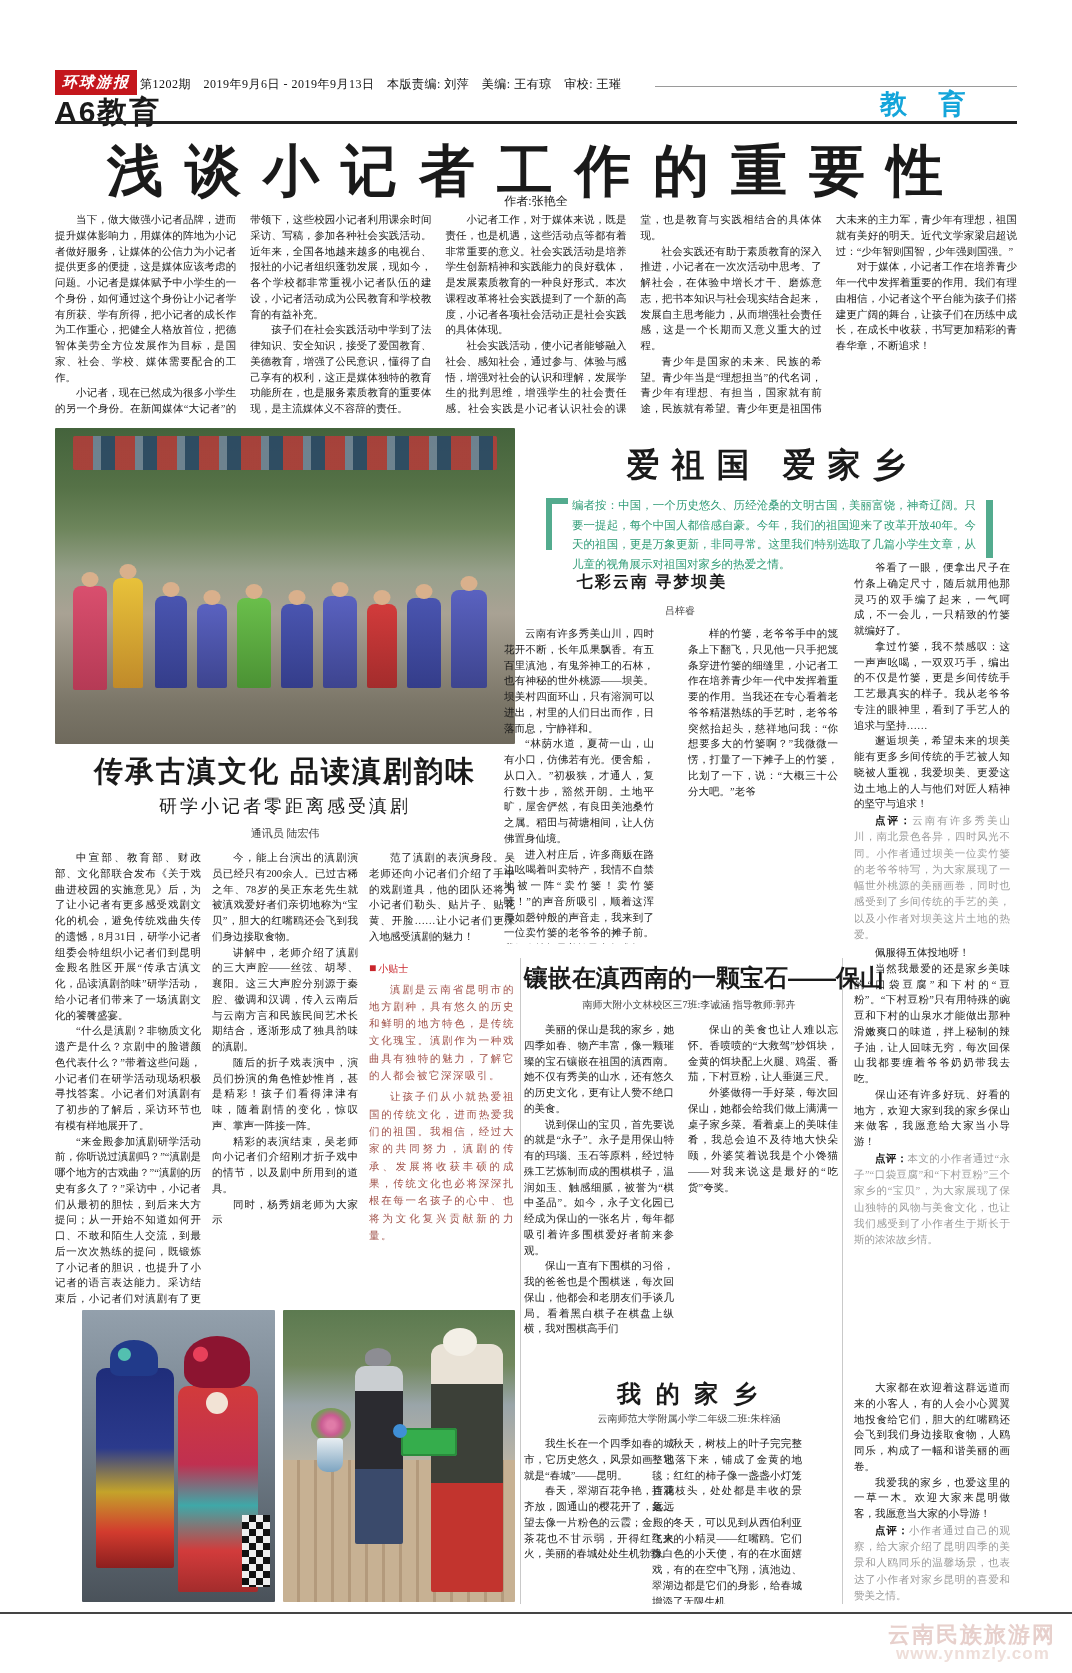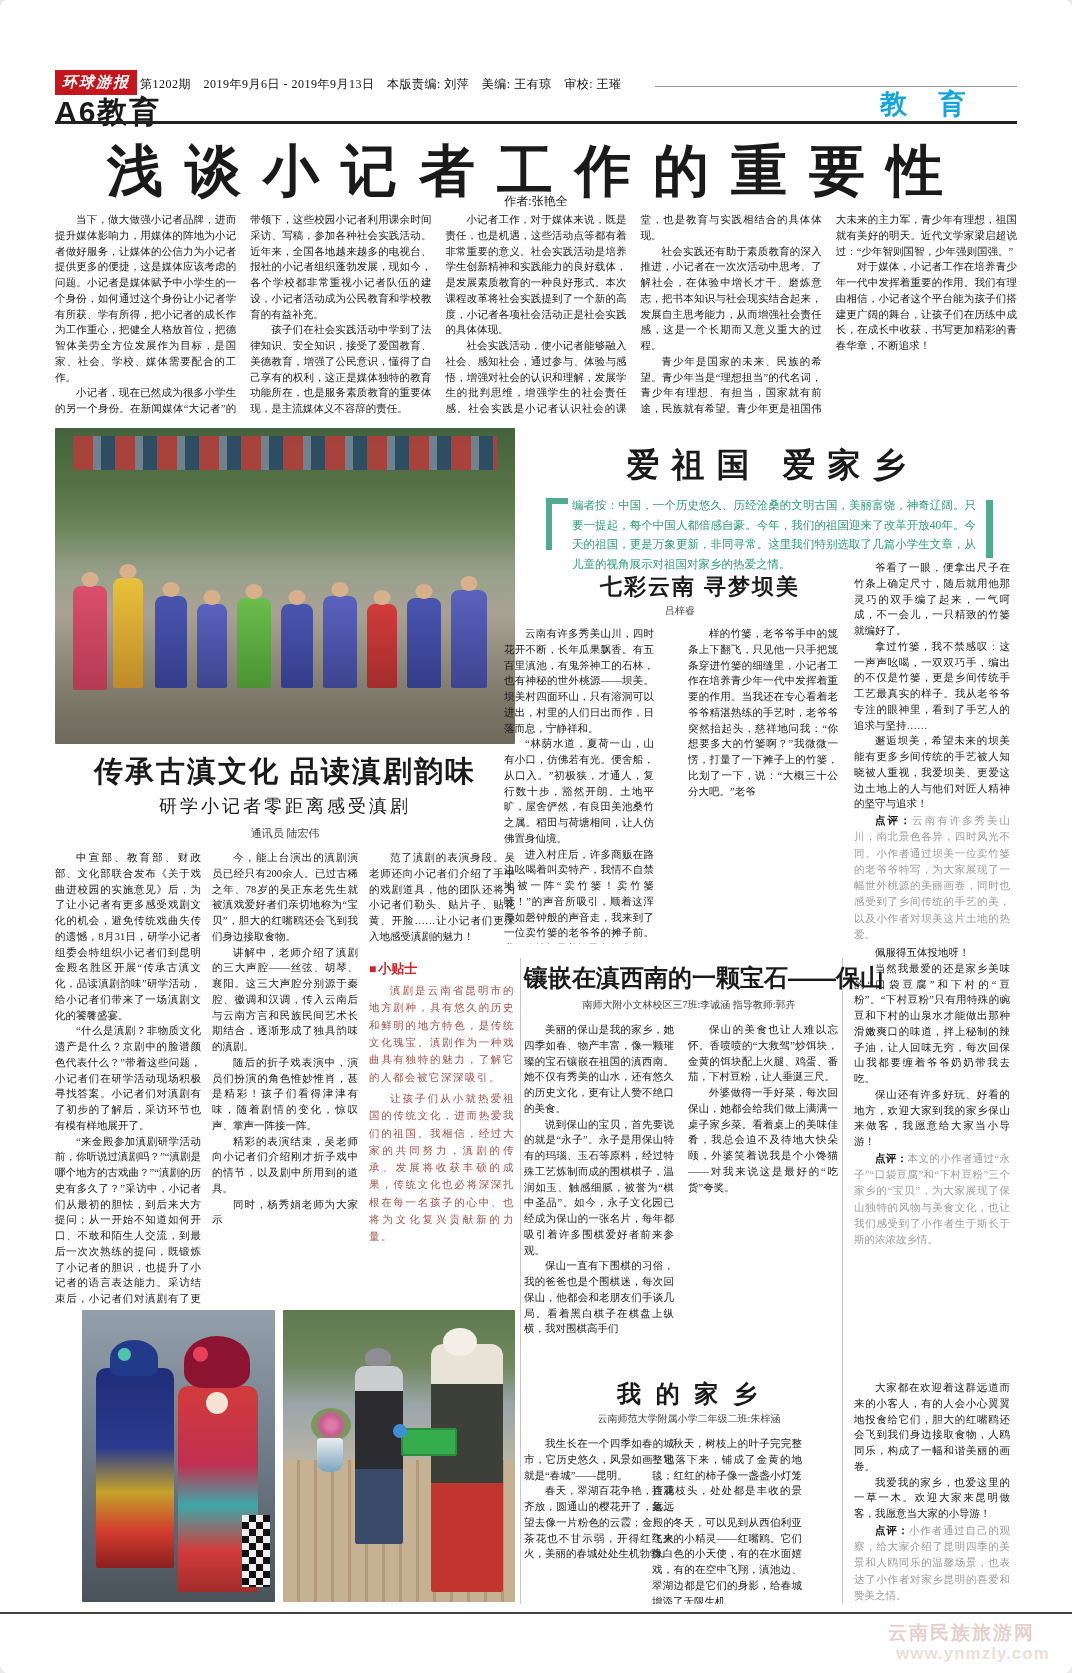--- a/index.html
+++ b/index.html
@@ -1,17 +1,17 @@
 <!DOCTYPE html>
 <html><head>
 <meta charset="utf-8">
 <style>
   html,body{margin:0;padding:0;background:#e8e8e8;}
   .page{position:relative;width:1072px;height:1673px;background:#ffffff;margin:0 auto;
-        font-family:"Liberation Serif","DejaVu Serif",serif;color:#1a1a1a;overflow:hidden;border-radius:8px;}
+        font-family:"Liberation Serif","DejaVu Serif",serif;color:#1a1a1a;overflow:hidden;}
   .abs{position:absolute;}
   
   .logo{background:#c4161c;color:#fff;font-family:"Liberation Sans",sans-serif;
         font-weight:bold;font-size:15px;padding:3px 7px;letter-spacing:2px;font-style:italic;}
   .issueline{font-size:12px;font-weight:normal;color:#111;letter-spacing:.5px;white-space:nowrap;}
   .pagecode{font-family:"Liberation Sans",sans-serif;font-size:30px;font-weight:bold;letter-spacing:2px;}
   .secright{font-family:"Liberation Sans",sans-serif;font-size:27px;font-weight:900;
             color:#14a5da;letter-spacing:12px;}
   .hrule{background:#222;}
   .grule{background:#9a9a9a;}
@@ -23,21 +23,21 @@
   .sub{font-family:"Liberation Sans",sans-serif;text-align:center;letter-spacing:3px;}
   .byline{font-size:11px;text-align:center;color:#444;}
   
   .flowcols{column-count:5;column-gap:14px;font-size:10.5px;line-height:1.5;
             text-align:justify;overflow:hidden;}
   .flowcols p,.col p{margin:0;text-indent:2em;}
   .col{font-size:10.5px;line-height:1.5;text-align:justify;overflow:hidden;}
   .comment{margin-top:10px;color:#9b9b9b;font-size:10.5px;line-height:1.55;text-align:justify;}
   .comment b{color:#111;font-family:"Liberation Sans",sans-serif;}
   .tipbox{margin-top:14px;}
-  .tiplabel{color:#c9252b;font-family:"Liberation Sans",sans-serif;font-weight:bold;font-size:13px;}
+  .tiplabel{color:#c9252b;font-family:"Liberation Sans",sans-serif;font-weight:normal;font-size:10px;}
   .tipbullet{color:#c9252b;font-size:12px;margin-right:2px;}
   .tiptext p{color:#a0524a;letter-spacing:1.5px;line-height:1.65;margin:4px 0 0 0;text-indent:2em;}
   
   .themehead{font-family:"Liberation Sans",sans-serif;font-weight:900;font-size:33px;
              letter-spacing:12px;text-align:center;white-space:nowrap;}
   .ednote{color:#2e9b76;font-size:11.5px;line-height:1.7;text-align:justify;}
   .bracketL{border-left:6px solid #53ab8e;border-top:6px solid #53ab8e;width:16px;height:46px;}
   .bracketR{background:#53ab8e;width:7px;height:58px;}
   .vrule{background:#c9c9c9;width:1px;}
   
@@ -47,21 +47,21 @@
   .ph1banner{position:absolute;left:18px;top:8px;width:424px;height:34px;background:
      repeating-linear-gradient(90deg,rgba(210,60,48,.8) 0 20px,rgba(245,245,245,.35) 20px 28px,rgba(0,0,0,0) 28px 42px),
      #2c4a66;opacity:.9;border-radius:2px;}
   .fig{position:absolute;border-radius:8px 8px 2px 2px;}
   .fig::before{content:"";position:absolute;top:-14px;left:50%;transform:translateX(-50%);
        width:17px;height:15px;border-radius:50%;background:#d9b08c;}
   .ph2{background:linear-gradient(180deg,#93a0ac 0,#76838f 40%,#606b75 70%,#4a525a 100%);}
   .ph3top{background:linear-gradient(180deg,#5c7a50 0,#72885e 55px,#9aa5a9 95px,#b9b4a6 150px);}
   .ph3deck{background:repeating-linear-gradient(90deg,#c7b193 0 14px,#b39a7c 14px 17px);}
   
-  .wm1{color:#e7d0cc;font-family:"Liberation Sans",sans-serif;font-weight:900;font-size:19px;letter-spacing:2px;}
+  .wm1{color:#e7d0cc;font-family:"Liberation Sans",sans-serif;font-weight:900;font-size:22px;letter-spacing:2px;}
   .wm2{color:#eeded9;font-family:"Liberation Sans",sans-serif;font-weight:900;font-size:17px;letter-spacing:1px;}
 </style>
 </head>
 <body>
 
 <div class="page">
 
   <div class="abs logo" style="left:55px;top:70px;">环球游报</div>
   <div class="abs issueline" style="left:140px;top:76px;">第1202期　2019年9月6日 - 2019年9月13日　本版责编: 刘萍　美编: 王有琼　审校: 王璀</div>
   <div class="abs pagecode" style="left:55px;top:92px;">A6教育</div>
@@ -150,21 +150,21 @@
   </div>
 
   <div class="abs themehead" style="left:524px;top:443px;width:496px;">爱祖国  爱家乡</div>
   <div class="abs bracketL" style="left:546px;top:498px;"></div>
   <div class="abs ednote" style="left:572px;top:496px;width:404px;">编者按：中国，一个历史悠久、历经沧桑的文明古国，美丽富饶，神奇辽阔。只要一提起，每个中国人都倍感自豪。今年，我们的祖国迎来了改革开放40年。今天的祖国，更是万象更新，非同寻常。这里我们特别选取了几篇小学生文章，从儿童的视角展示对祖国对家乡的热爱之情。</div>
   <div class="abs bracketR" style="left:986px;top:500px;"></div>
 
   <div class="abs vrule" style="left:520px;top:958px;height:646px;"></div>
   <div class="abs vrule" style="left:842px;top:958px;height:646px;"></div>
 
-  <div class="abs h2" style="left:544px;top:572px;width:312px;font-size:22px;letter-spacing:2px;">七彩云南  寻梦坝美</div>
+  <div class="abs h2" style="left:496px;top:572px;width:312px;font-size:16px;letter-spacing:2px;">七彩云南  寻梦坝美</div>
   <div class="abs byline" style="left:524px;top:604px;width:312px;font-size:10px;">吕梓睿</div>
   <div class="abs col" style="left:504px;top:626px;width:150px;height:318px;">
       <p>云南有许多秀美山川，四时花开不断，长年瓜果飘香。有五百里滇池，有鬼斧神工的石林，也有神秘的世外桃源——坝美。坝美村四面环山，只有溶洞可以进出，村里的人们日出而作，日落而息，宁静祥和。</p>
       <p>“林荫水道，夏荷一山，山有小口，仿佛若有光。便舍船，从口入。”初极狭，才通人，复行数十步，豁然开朗。土地平旷，屋舍俨然，有良田美池桑竹之属。稻田与荷塘相间，让人仿佛置身仙境。</p>
       <p>进入村庄后，许多商贩在路边吆喝着叫卖特产，我情不自禁地被一阵“卖竹篓！卖竹篓唛！”的声音所吸引，顺着这浑厚如磬钟般的声音走，我来到了一位卖竹篓的老爷爷的摊子前。我好奇地打量着摊子上各式各</p>
     </div>
   <div class="abs col" style="left:688px;top:626px;width:150px;height:318px;">
       <p>样的竹篓，老爷爷手中的篾条上下翻飞，只见他一只手把篾条穿进竹篓的细缝里，小记者工作在培养青少年一代中发挥着重要的作用。当我还在专心看着老爷爷精湛熟练的手艺时，老爷爷突然抬起头，慈祥地问我：“你想要多大的竹篓啊？”我微微一愣，打量了一下摊子上的竹篓，比划了一下，说：“大概三十公分大吧。”老爷</p>
     </div>
   <div class="abs col" style="left:854px;top:560px;width:156px;height:392px;">

